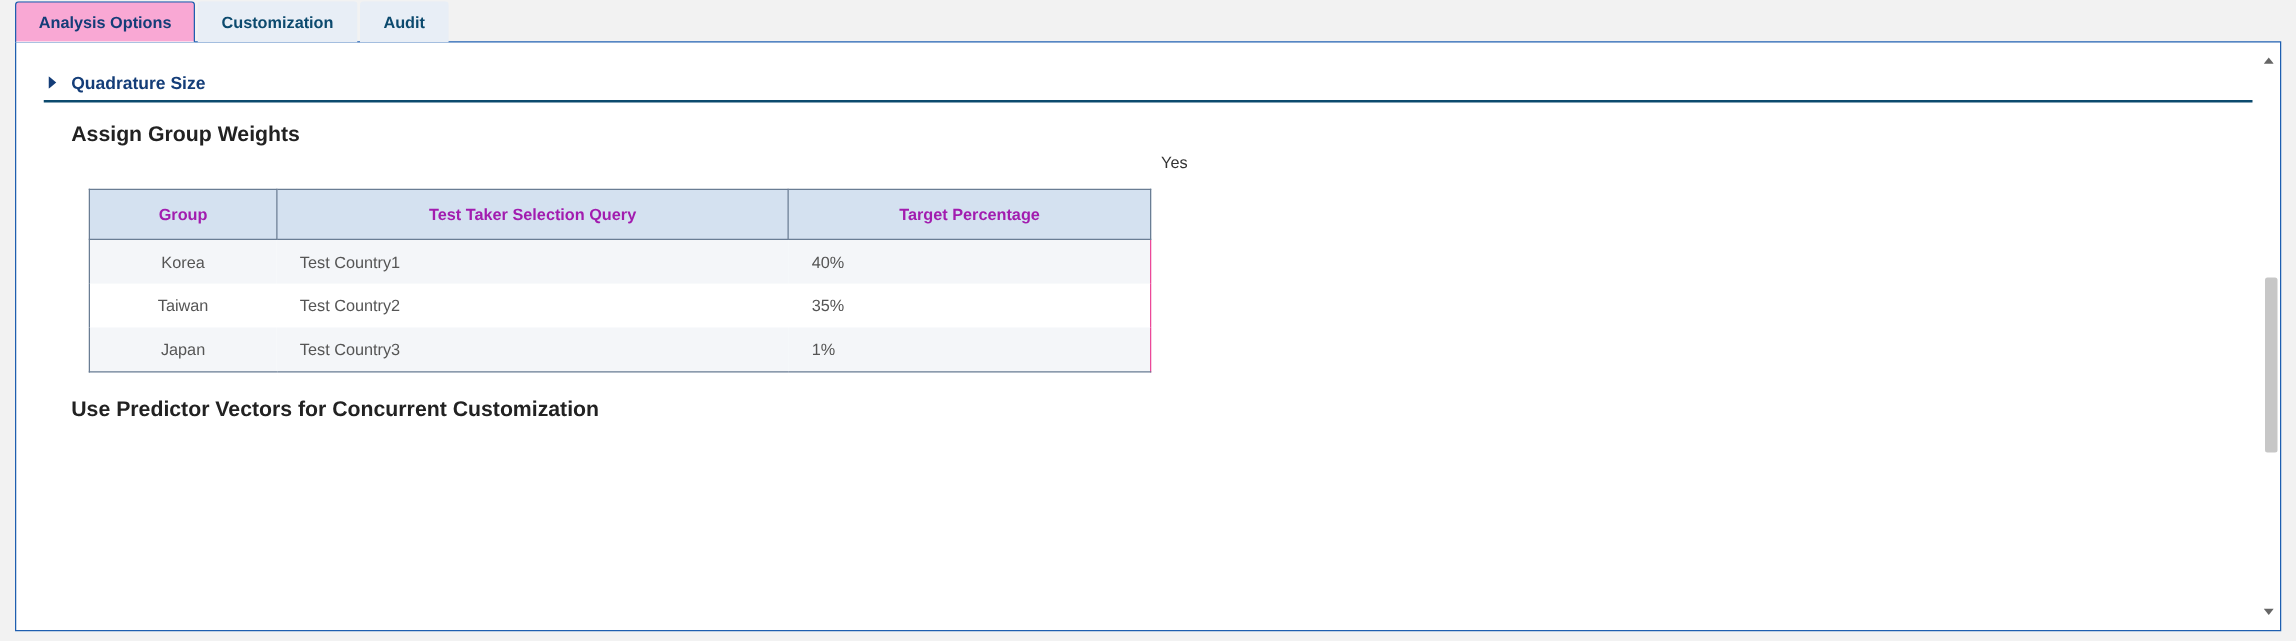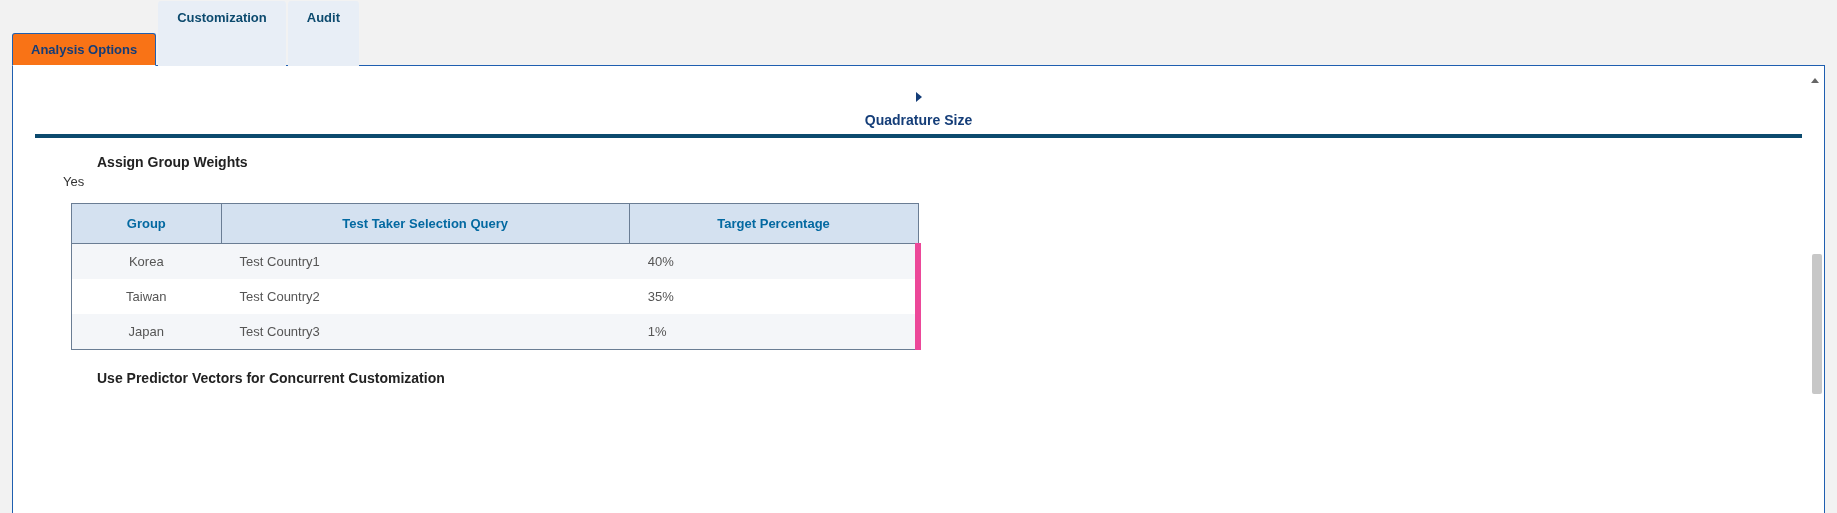--- a/index.html
+++ b/index.html
@@ -30,25 +30,24 @@
     font-weight: 600;
     color: #0c4a6e;
     background: #e8eef6;
     border: 1px solid transparent;
     border-bottom: none;
     cursor: pointer;
     margin-right: 2px;
     border-radius: 3px 3px 0 0;
   }
   .tab.active {
-    background: #f97316;
+    background: #f9a8d4;
     border: 1px solid #1f5fb0;
     border-bottom: 1px solid #fff;
     color: #143d78;
-    margin-top: 32px;
   }
   .panel {
     border: 1px solid #1f5fb0;
     background: #fff;
     position: relative;
     height: 472px;
   }
   .panel-inner {
     padding: 12px 22px 16px 22px;
     height: 100%;
@@ -56,77 +55,76 @@
     position: relative;
   }
   .section {
     margin-top: 6px;
   }
   .section-header {
     display: flex;
     align-items: center;
     gap: 8px;
     padding: 6px 0 6px 0;
-    border-bottom: 4px solid #0c4a6e;
+    border-bottom: 2px solid #0c4a6e;
     cursor: pointer;
-    flex-direction: column;
   }
   .section-title {
     font-weight: 700;
     font-size: 14px;
     color: #143d78;
   }
   .chev {
     width: 14px;
     height: 14px;
     display: inline-flex;
     align-items: center;
     justify-content: center;
   }
   .chev svg { display:block; }
   .field-block {
     padding: 10px 0 0 22px;
   }
   .field-label {
     font-weight: 700;
-    font-size: 14px;
+    font-size: 17px;
     color: #222;
     margin-bottom: 4px;
-    margin-left: 40px;
   }
   .field-value {
     font-size: 13px;
     color: #333;
-    margin-left: 6px;
+    margin-left: 20px;
+    text-align: center;
   }
   .table-wrap {
     margin: 14px 0 2px 14px;
     width: 850px;
     border: 1px solid #6a7d94;
     border-collapse: collapse;
   }
   .table-wrap th {
     background: #d4e1f0;
     border: 1px solid #6a7d94;
     font-weight: 700;
     font-size: 13px;
-    color: #0369a1;
+    color: #a21caf;
     padding: 12px 8px;
     text-align: center;
     margin-top: 36px;
   }
   .table-wrap td {
     border-left: 1px solid transparent;
     border-right: 1px solid transparent;
     padding: 10px 18px;
     font-size: 13px;
     color: #555;
   }
   .table-wrap td.first { border-left: 1px solid #6a7d94; text-align: center; }
-  .table-wrap td.last { border-right: 6px solid #ec4899; }
+  .table-wrap td.last { border-right: 1px solid #ec4899; }
   .table-wrap tbody tr:nth-child(odd) td { background: #f4f6f9; }
   .table-wrap tbody tr:nth-child(even) td { background: #ffffff; }
   .table-wrap tbody tr:last-child td { border-bottom: 1px solid #6a7d94; }
   .col-group { width: 150px; }
   .col-query { width: 410px; }
   .col-target { width: 290px; }
   .scrollbar {
     position: absolute;
     right: 2px;
     top: 8px;

